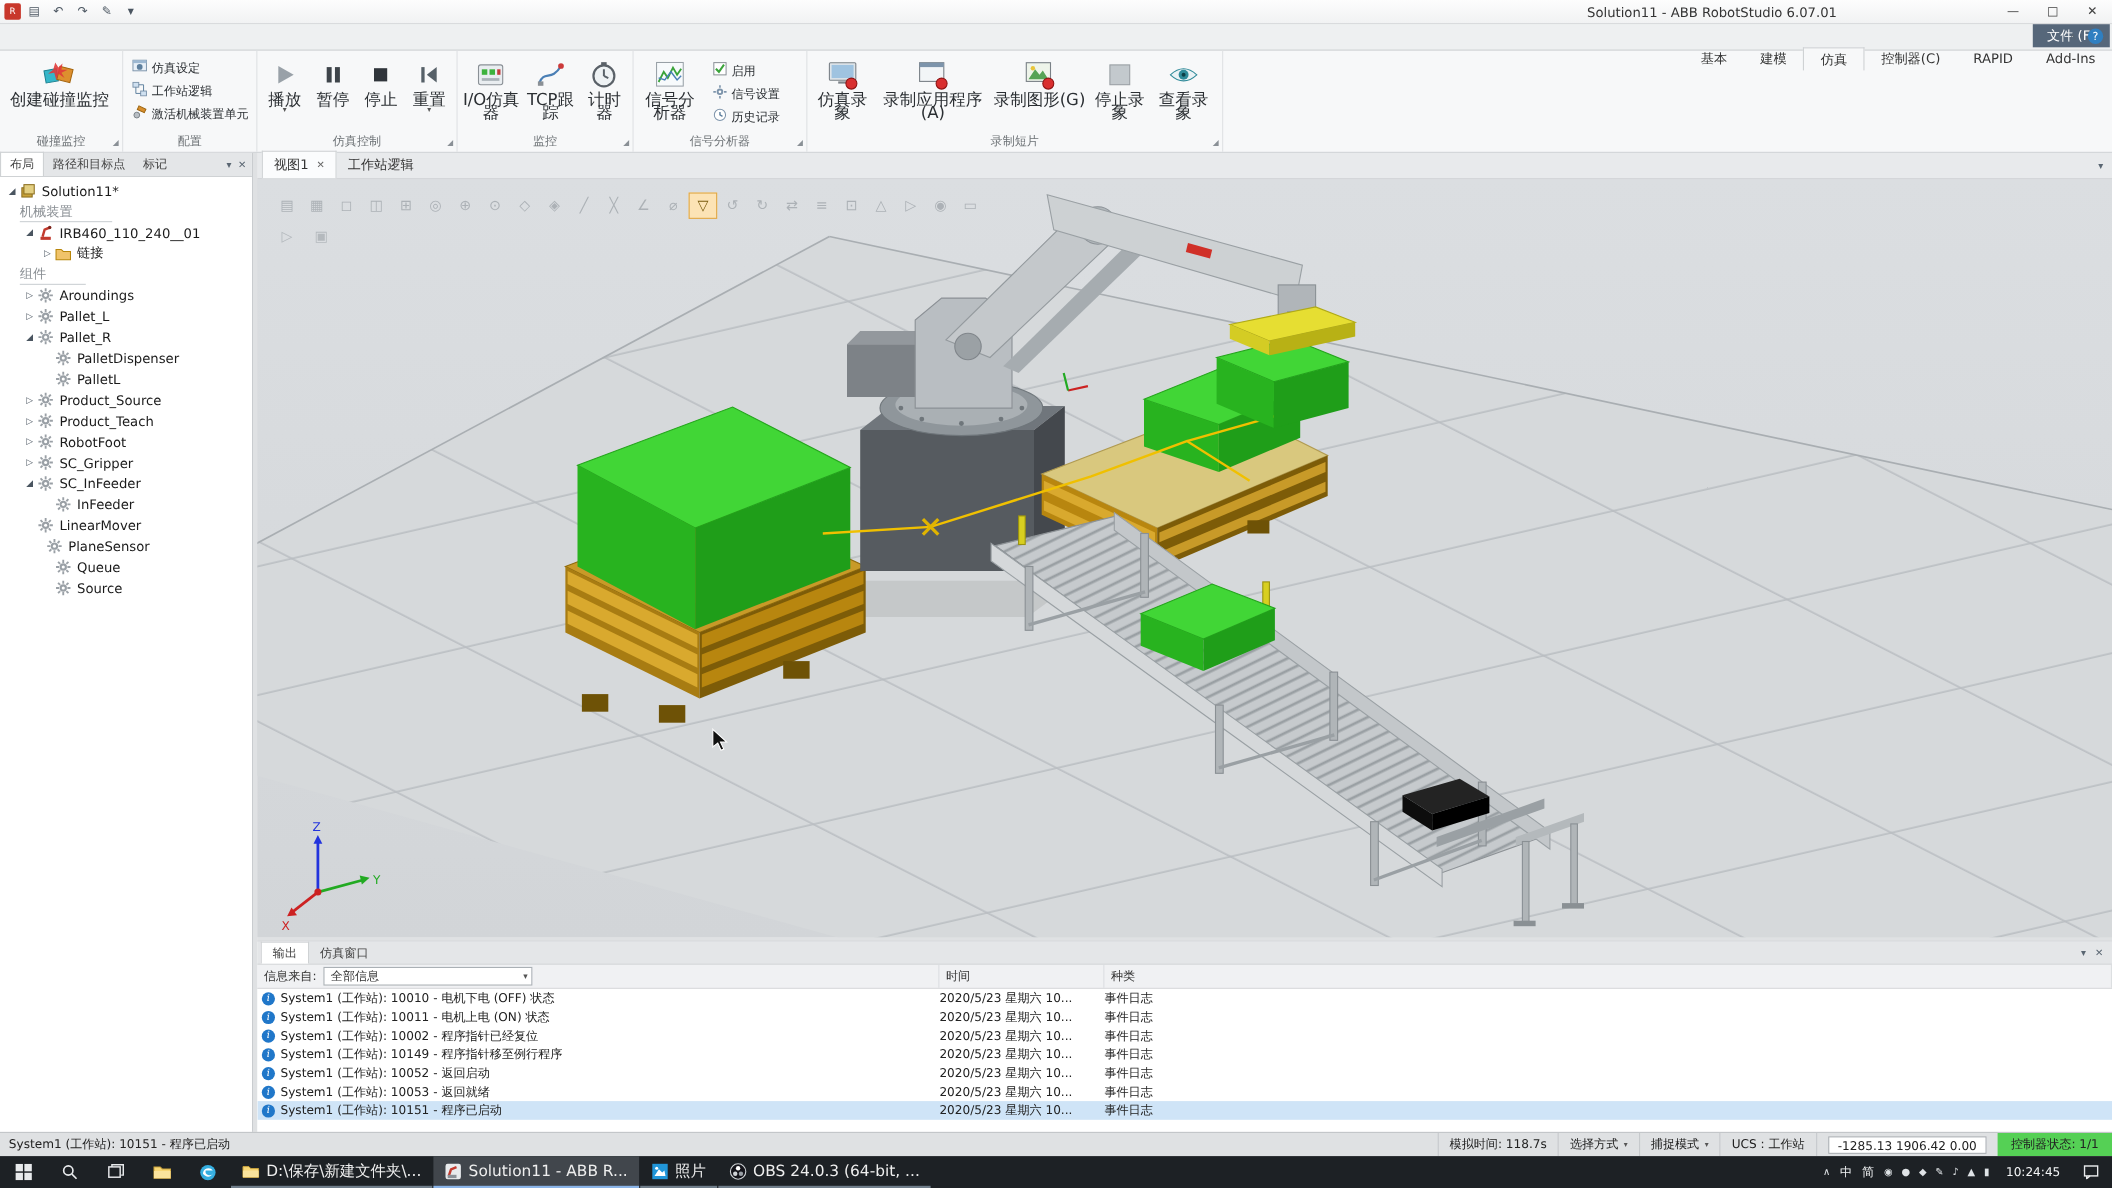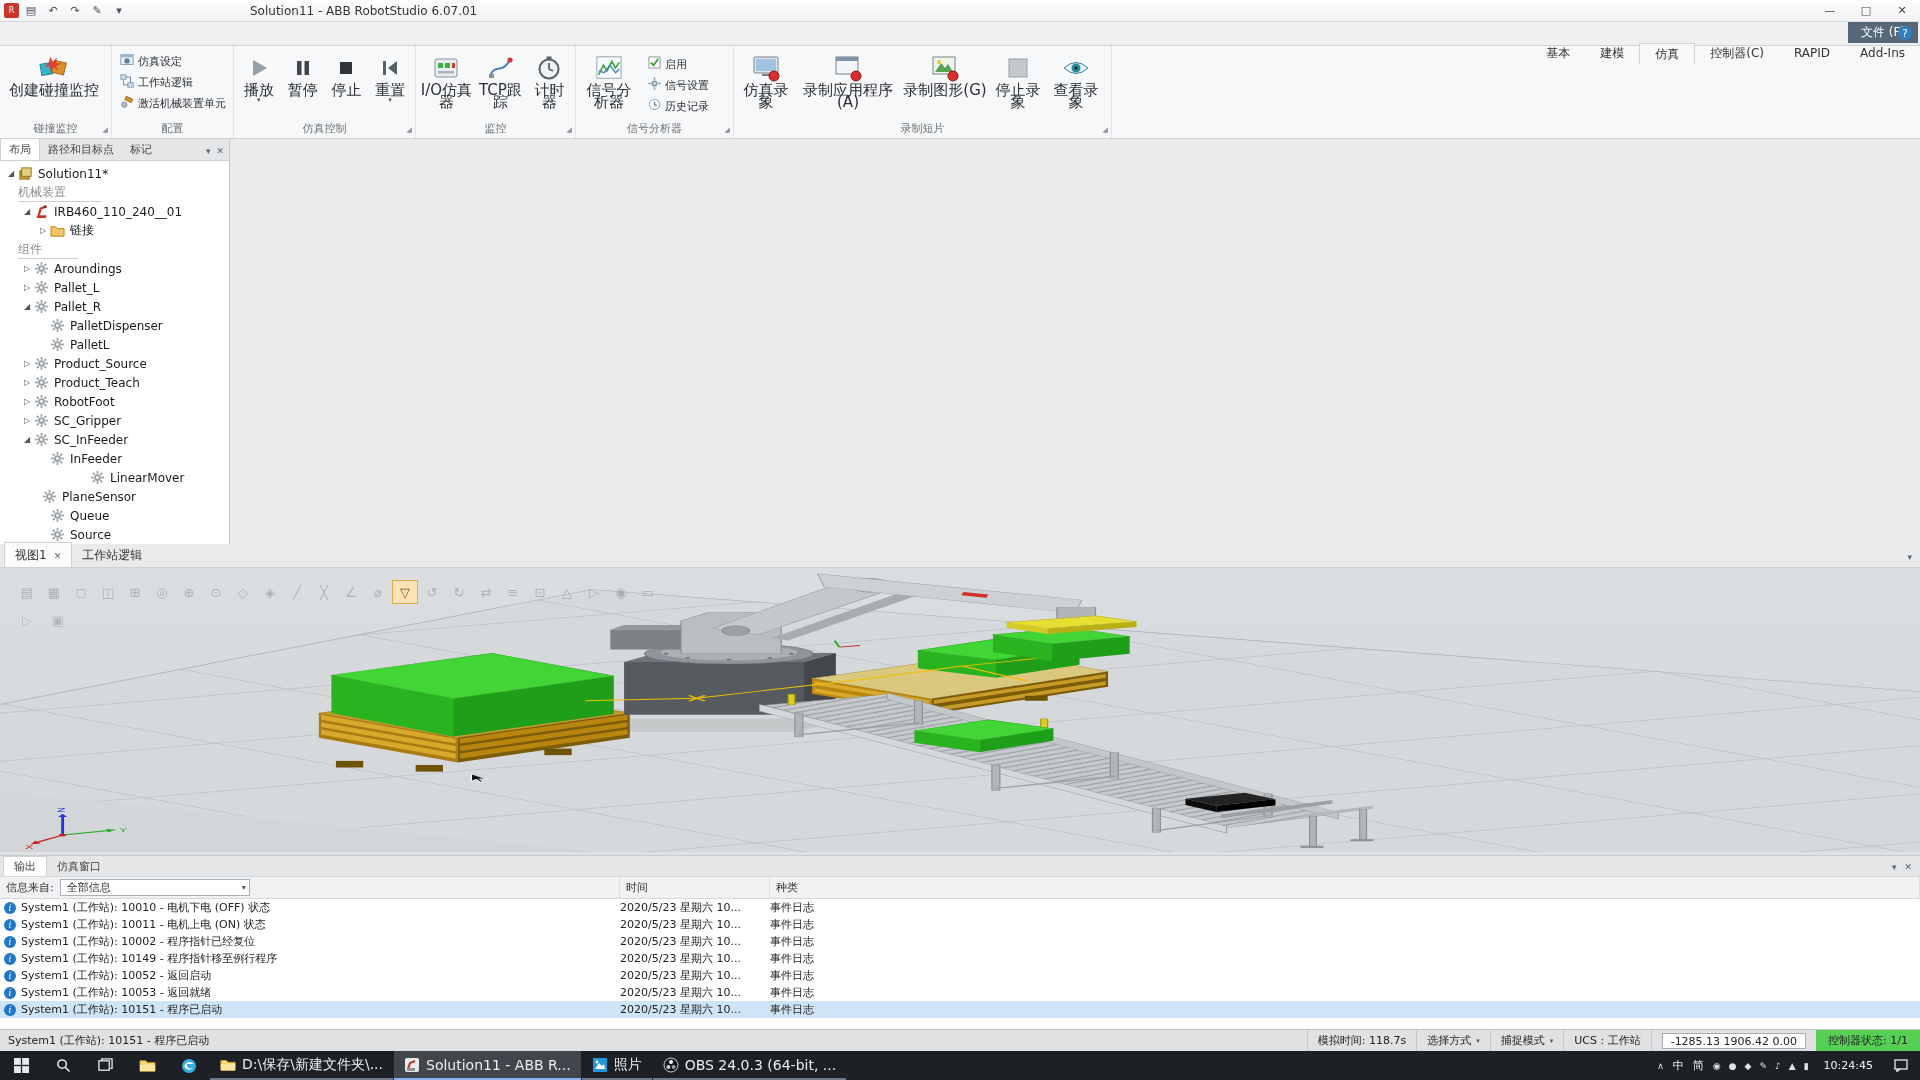--- a/index.html
+++ b/index.html
@@ -4,21 +4,21 @@
 <style>
 *{margin:0;padding:0;box-sizing:border-box;font-family:"DejaVu Sans","Liberation Sans",sans-serif;}
 html,body{width:1920px;height:1080px;overflow:hidden;}
 #app{position:relative;width:1920px;height:1080px;background:#e9eaec;font-size:12px;color:#222;}
 
 
 #titlebar{height:22px;background:linear-gradient(#fdfdfd,#f1f2f3);border-bottom:1px solid #d8dadb;display:flex;align-items:center;}
 .qat{display:flex;gap:2px;padding-left:4px;width:250px;align-items:center;}
 .qbtn{width:20px;height:18px;display:flex;align-items:center;justify-content:center;font-size:11px;color:#4a5560;}
 .qbtn.appic{color:#fff;background:#c8372b;width:15px;height:15px;font-size:8px;border-radius:2px;}
-.titletext{flex:1;text-align:left;font-size:12px;color:#333;}
+.titletext{flex:1;text-align:right;font-size:12px;color:#333;}
 .winbtns{display:flex;width:250px;justify-content:flex-end;}
 .winbtn{width:36px;height:21px;text-align:center;line-height:21px;color:#444;font-size:11px;}
 
 
 #tabrow{height:24px;background:#eef0f1;display:flex;align-items:flex-end;border-bottom:1px solid #d0d3d5;position:relative;flex-direction:column;}
 .file-tab{background:#56677a;color:#fff;height:21px;line-height:21px;padding:0 13px;margin:0 2px 0 4px;font-size:12px;}
 .rtab{height:21px;line-height:21px;padding:0 15px;font-size:12px;color:#333;position:relative;}
 .rtab.active{background:#f7f8f9;border:1px solid #cfd2d4;border-bottom:none;z-index:2;}
 .tabrow-right{position:absolute;right:8px;top:4px;display:flex;gap:10px;align-items:center;}
 .tabrow-right .tico{font-size:10px;color:#5a6672;}
@@ -31,21 +31,21 @@
 .rgroup-body.col{flex-direction:column;gap:1px;padding-top:5px;}
 .rg-label{height:17px;text-align:center;font-size:11px;color:#6d7276;line-height:15px;position:relative;}
 .launcher{position:absolute;right:3px;bottom:4px;font-size:7px;color:#8a9096;line-height:7px;}
 .bigbtn{display:flex;flex-direction:column;align-items:center;justify-content:flex-start;height:70px;padding-top:3px;}
 .bigbtn .icwrap{height:32px;display:flex;align-items:center;justify-content:center;}
 .blabel{font-size:15px;line-height:12px;text-align:center;color:#2b2f33;white-space:normal;}
 .bcaret{font-size:7px;color:#555;line-height:8px;}
 .smallbtn{display:flex;align-items:center;gap:4px;height:20px;font-size:11px;color:#2b2f33;padding:0 4px;white-space:nowrap;}
 
 
-#workspace{position:absolute;top:139px;left:0;right:0;bottom:51px;display:flex;flex-direction:column;}
+#workspace{position:absolute;top:139px;left:0;right:0;bottom:51px;display:flex;}
 #leftpanel{width:230px;background:#fff;border-right:1px solid #c9cccf;display:flex;flex-direction:column;flex:none;}
 .ptabs{height:22px;display:flex;background:#e4e6e8;border-bottom:1px solid #cfd2d4;align-items:flex-end;}
 .ptab{padding:3px 8px 3px;font-size:11px;color:#444;}
 .ptab.active{background:#fff;border:1px solid #cfd2d4;border-bottom:none;}
 .ptabs-icons{margin-left:auto;display:flex;gap:6px;padding:0 5px 4px;font-size:9px;color:#5a6672;}
 .tree{flex:1;background:#fff;overflow:hidden;padding-top:3px;}
 .tree-row{height:19px;display:flex;align-items:center;font-size:12px;color:#1a1a1a;white-space:nowrap;}
 .tree-arrow{width:14px;font-size:8px;color:#4a5560;text-align:center;flex:none;}
 .ticon{width:16px;height:16px;margin-right:4px;flex:none;display:flex;align-items:center;}
 .ticon svg{width:15px;height:15px;}
@@ -641,21 +641,21 @@
                   <line x1="3" y1="3" x2="5" y2="5"></line>
                   <line x1="11" y1="11" x2="13" y2="13"></line>
                   <line x1="13" y1="3" x2="11" y2="5"></line>
                   <line x1="3" y1="13" x2="5" y2="11"></line>
                 </g>
                 <circle cx="8" cy="8" r="1.5" fill="#fff"></circle>
               </svg>
             </span>
             <span class="tlabel">InFeeder</span>
           </div>
-          <div class="tree-row" style="padding-left: 56px; margin-left: 20px;">
+          <div class="tree-row" style="padding-left: 20px;">
             <span class="tree-arrow"></span>
             <span class="ticon">
               <svg viewBox="0 0 16 16">
                 <circle cx="8" cy="8" r="3.6" fill="#9aa0a6"></circle>
                 <g stroke="#9aa0a6" stroke-width="1.8">
                   <line x1="8" y1="1" x2="8" y2="4"></line>
                   <line x1="8" y1="12" x2="8" y2="15"></line>
                   <line x1="1" y1="8" x2="4" y2="8"></line>
                   <line x1="12" y1="8" x2="15" y2="8"></line>
                   <line x1="3" y1="3" x2="5" y2="5"></line>

